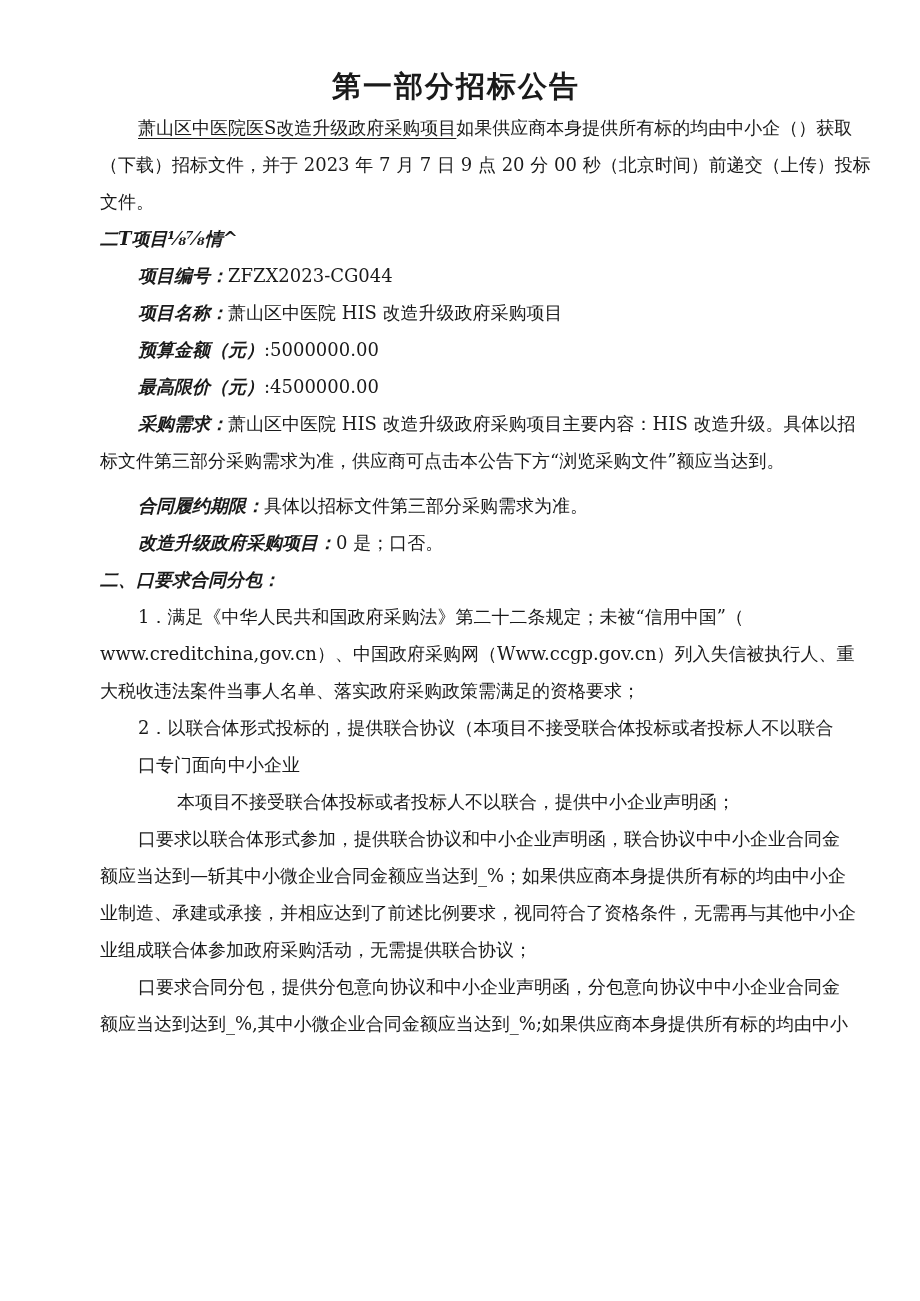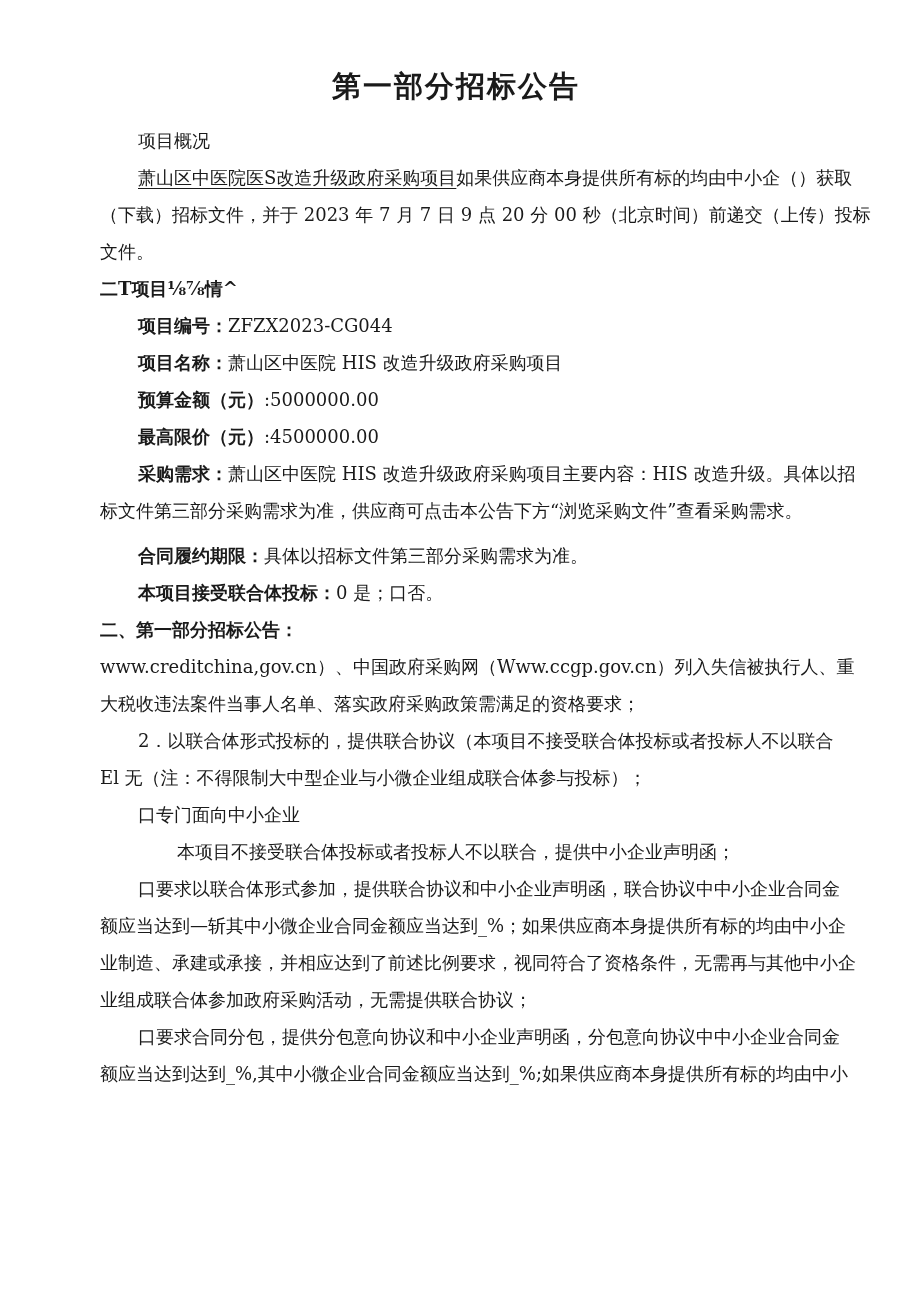--- a/index.html
+++ b/index.html
@@ -31,61 +31,60 @@
   .line {
     height: 37px;
     line-height: 37px;
     font-size: 18px;
     white-space: nowrap;
   }
   .first-after-title { margin-top: 13px; }
   .gap-before { margin-top: 8px; }
   .ind1 { padding-left: 38px; }   
   .ind2 { padding-left: 77px; }   
-  .b { font-weight: bold; }
+  .b { font-weight: bold; font-style: italic; }
   .u {
     text-decoration: underline;
     text-underline-offset: 4px;
   }
 </style>
 </head>
 <body>
 
 <div class="page">
   <div class="content">
 
     <div class="doc-title">第一部分招标公告</div>
 
-    <div class="line ind1 first-after-title">项目概况</div>
 
     <div class="line ind1"><span class="u">萧山区中医院医S改造升级政府采购项目</span><span>如果供应商本身提供所有标的均由中小企（）获取</span></div>
     <div class="line">（下载）招标文件，并于 2023 年 7 月 7 日 9 点 20 分 00 秒（北京时间）前递交（上传）投标</div>
     <div class="line">文件。</div>
 
     <div class="line b">二T项目⅛⅞情^</div>
 
     <div class="line ind1"><span class="b">项目编号：</span><span>ZFZX2023-CG044</span></div>
     <div class="line ind1"><span class="b">项目名称：</span><span>萧山区中医院 HIS 改造升级政府采购项目</span></div>
     <div class="line ind1"><span class="b">预算金额（元）</span><span>:5000000.00</span></div>
     <div class="line ind1"><span class="b">最高限价（元）</span><span>:4500000.00</span></div>
 
     <div class="line ind1"><span class="b">采购需求：</span><span>萧山区中医院 HIS 改造升级政府采购项目主要内容：HIS 改造升级。具体以招</span></div>
-    <div class="line">标文件第三部分采购需求为准，供应商可点击本公告下方“浏览采购文件”查看采购需求。</div>
+    <div class="line">标文件第三部分采购需求为准，供应商可点击本公告下方“浏览采购文件”额应当达到。</div>
 
     <div class="line ind1 gap-before"><span class="b">合同履约期限：</span><span>具体以招标文件第三部分采购需求为准。</span></div>
-    <div class="line ind1"><span class="b">本项目接受联合体投标：</span><span>0 是；口否。</span></div>
+    <div class="line ind1"><span class="b">改造升级政府采购项目：</span><span>0 是；口否。</span></div>
 
-    <div class="line b">二、第一部分招标公告：</div>
+    <div class="line b">二、口要求合同分包：</div>
 
+    <div class="line ind1">1．满足《中华人民共和国政府采购法》第二十二条规定；未被“信用中国”（</div>
     <div class="line">www.creditchina,gov.cn）、中国政府采购网（Www.ccgp.gov.cn）列入失信被执行人、重</div>
     <div class="line">大税收违法案件当事人名单、落实政府采购政策需满足的资格要求；</div>
 
     <div class="line ind1">2．以联合体形式投标的，提供联合协议（本项目不接受联合体投标或者投标人不以联合</div>
 
-    <div class="line">El 无（注：不得限制大中型企业与小微企业组成联合体参与投标）；</div>
     <div class="line ind1">口专门面向中小企业</div>
     <div class="line ind2">本项目不接受联合体投标或者投标人不以联合，提供中小企业声明函；</div>
 
     <div class="line ind1">口要求以联合体形式参加，提供联合协议和中小企业声明函，联合协议中中小企业合同金</div>
     <div class="line">额应当达到—斩其中小微企业合同金额应当达到_%；如果供应商本身提供所有标的均由中小企</div>
     <div class="line">业制造、承建或承接，并相应达到了前述比例要求，视同符合了资格条件，无需再与其他中小企</div>
     <div class="line">业组成联合体参加政府采购活动，无需提供联合协议；</div>
 
     <div class="line ind1">口要求合同分包，提供分包意向协议和中小企业声明函，分包意向协议中中小企业合同金</div>
     <div class="line">额应当达到达到_%,其中小微企业合同金额应当达到_%;如果供应商本身提供所有标的均由中小</div>

